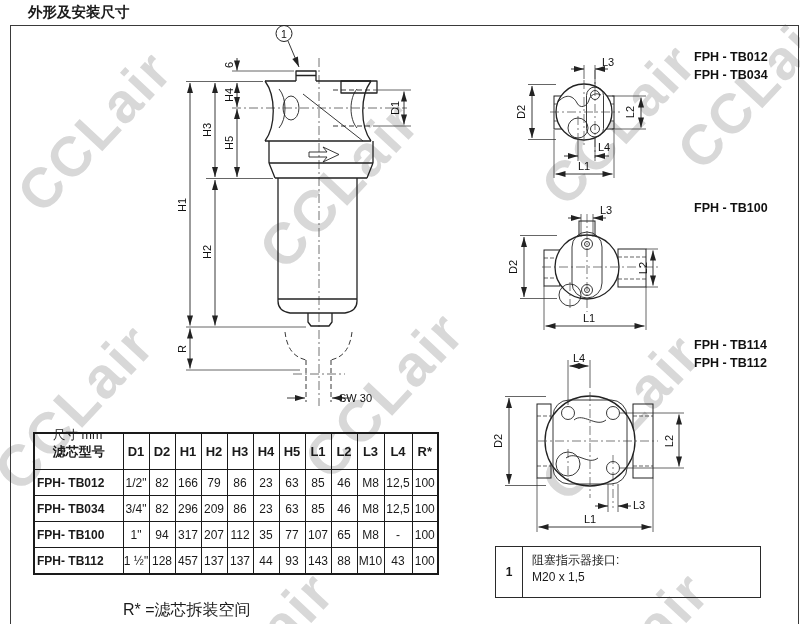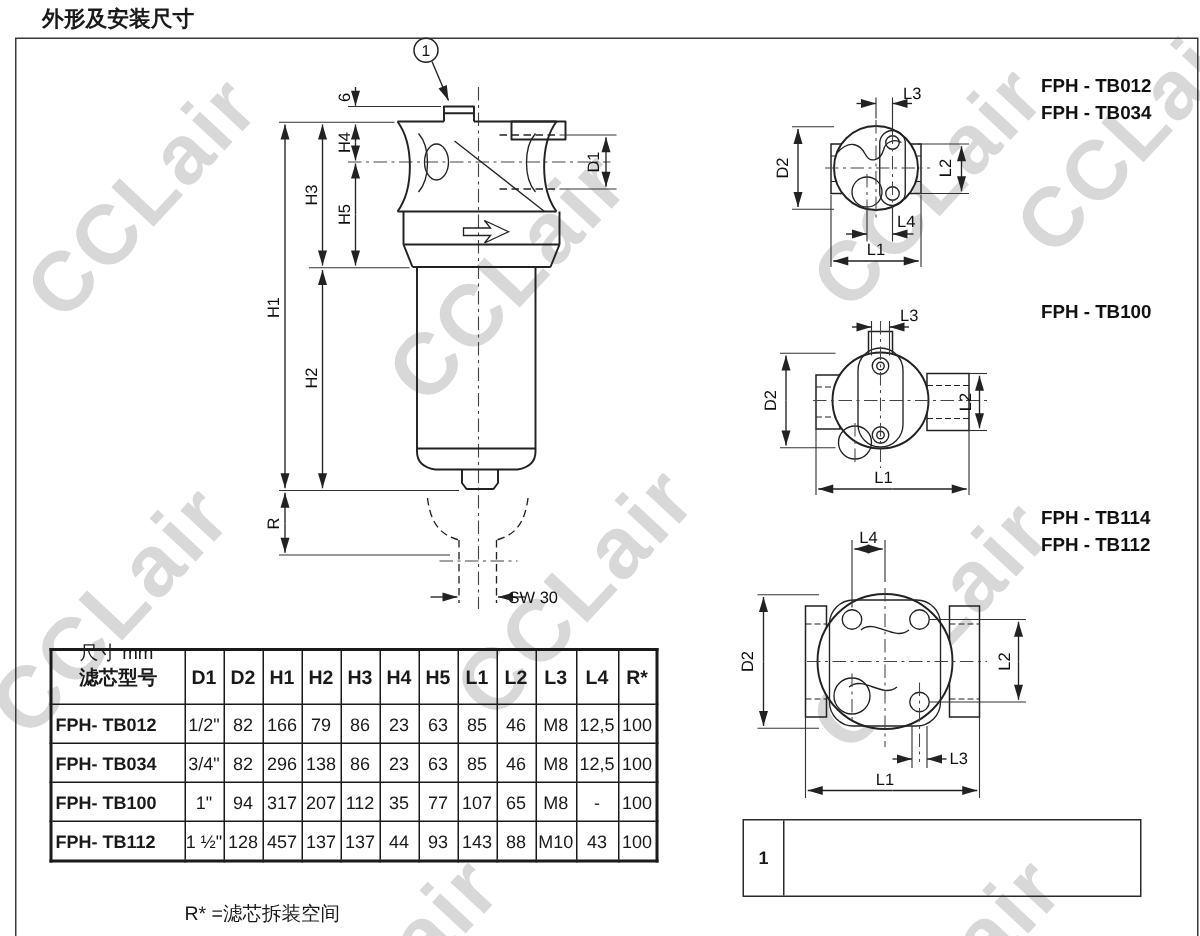--- a/index.html
+++ b/index.html
@@ -13,21 +13,21 @@
   .outer-box{position:absolute;left:10px;top:25px;width:787px;height:640px;
       border:1px solid #3a3a3a;z-index:1;}
   .units{position:absolute;left:53px;top:427px;font-size:12.5px;z-index:2;}
   .spec-table{position:absolute;left:33px;top:432px;z-index:2;border-collapse:collapse;
       table-layout:fixed;font-size:12px;text-align:center;}
   .spec-table td,.spec-table th{border:1px solid #1a1a1a;padding:0;height:25px;
       overflow:hidden;white-space:nowrap;background:transparent;}
   .spec-table th{height:35px;font-weight:bold;font-size:13px;}
   .spec-table td.model{font-weight:bold;text-align:left;padding-left:2px;}
   .spec-table{border:2px solid #1a1a1a;}
-  .footnote{position:absolute;left:123px;top:600px;font-size:13px;z-index:2;}
+  .footnote{position:absolute;left:123px;top:600px;font-size:16px;z-index:2;}
   .note-box{position:absolute;left:495px;top:546px;width:264px;height:50px;
       border:1.5px solid #2a2a2a;z-index:2;display:flex;}
   .note-num{width:26px;border-right:1px solid #2a2a2a;display:flex;align-items:center;
       justify-content:center;font-size:12px;font-weight:bold;}
   .note-body{flex:1;padding:5px 0 0 9px;font-size:12px;line-height:17px;}
   svg.draw{position:absolute;left:0;top:0;z-index:2;}
   svg text{font-family:"Liberation Sans","DejaVu Sans",sans-serif;fill:#111;}
   .dimtxt{font-size:11px;}
   .modeltxt{font-size:12.5px;font-weight:bold;}
 </style>
@@ -357,21 +357,21 @@
       <td>46</td>
       <td>M8</td>
       <td>12,5</td>
       <td>100</td>
     </tr>
     <tr>
       <td class="model">FPH- TB034</td>
       <td>3/4"</td>
       <td>82</td>
       <td>296</td>
-      <td>138</td>
+      <td>209</td>
       <td>86</td>
       <td>23</td>
       <td>63</td>
       <td>85</td>
       <td>46</td>
       <td>M8</td>
       <td>12,5</td>
       <td>100</td>
     </tr>
     <tr>
@@ -404,15 +404,19 @@
       <td>43</td>
       <td>100</td>
     </tr>
   </tbody>
     </table>
 
   <div class="footnote">R* =滤芯拆装空间</div>
 
   <div class="note-box">
     <div class="note-num">1</div>
+    <div class="note-body">
+      <div>阻塞指示器接口:</div>
+      <div>M20 x 1,5</div>
+    </div>
   </div>
 
 </div>
 
 </body></html>

